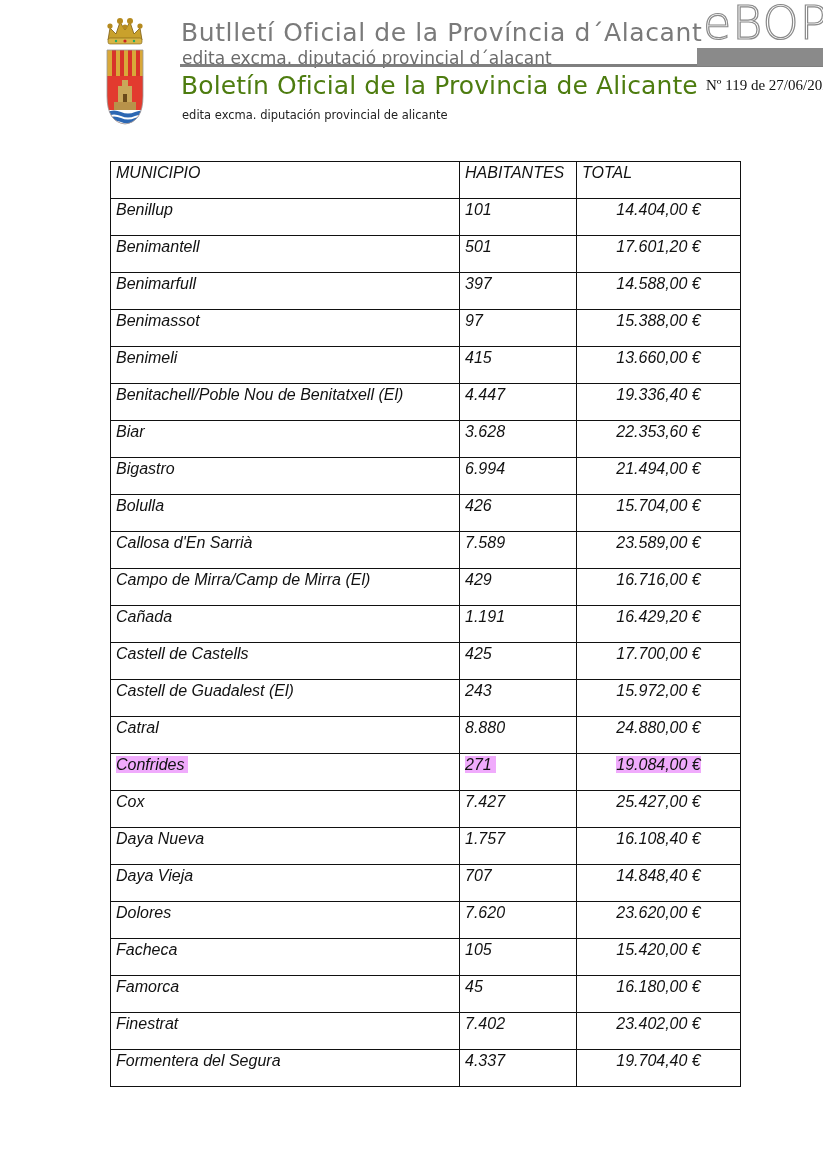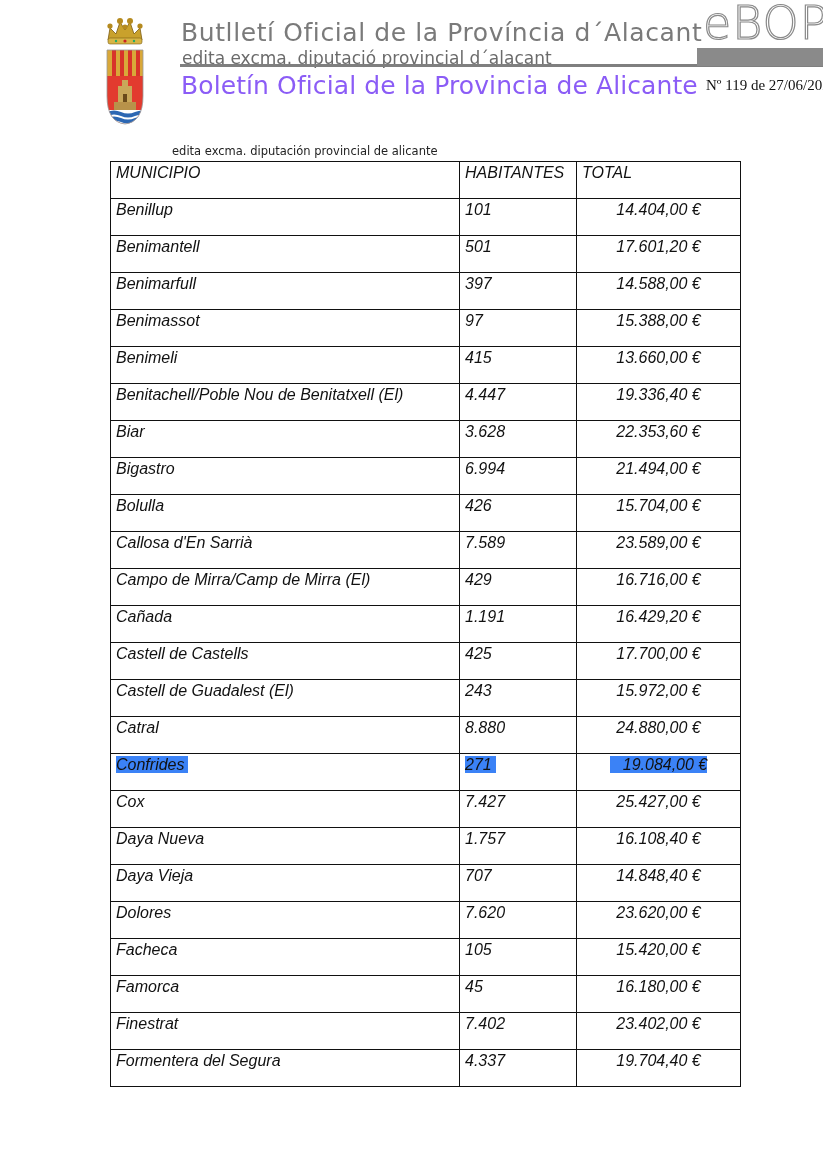--- a/index.html
+++ b/index.html
@@ -3,32 +3,32 @@
   <meta charset="utf-8">
   <style>
     html, body { margin: 0; padding: 0; background: #ffffff; }
     body { width: 823px; height: 1165px; position: relative; overflow: hidden; font-family: "Liberation Sans", sans-serif; }
     .crest { position: absolute; left: 104px; top: 14px; width: 42px; height: 112px; }
     .title-cat { position: absolute; left: 181px; top: 10px; font-family: "DejaVu Sans", sans-serif; font-size: 25px; color: #7a7a7a; letter-spacing: 0.6px; white-space: nowrap; margin-top: 8px; }
     .sub-cat { position: absolute; left: 182px; top: 48px; font-family: "DejaVu Sans", sans-serif; font-size: 17px; color: #6b6b6b; white-space: nowrap; }
     .rule { position: absolute; left: 180px; top: 64px; width: 643px; height: 3px; background: #7f7f7f; }
     .ebop-bar { position: absolute; left: 697px; top: 48px; width: 126px; height: 18px; background: #8a8a8a; }
     .ebop { position: absolute; left: 703px; top: -4px; font-family: "DejaVu Sans", sans-serif; font-size: 46px; color: #ffffff; -webkit-text-stroke: 1.2px #8a8a8a; letter-spacing: 1px; white-space: nowrap; font-weight: 300; }
-    .title-es { position: absolute; left: 181px; top: 71px; font-family: "DejaVu Sans", sans-serif; font-size: 25px; color: #8b5cf6; white-space: nowrap; letter-spacing: 0.1px; }
-    .sub-es { position: absolute; left: 172px; top: 108px; font-family: "DejaVu Sans", sans-serif; font-size: 11.5px; color: #222; white-space: nowrap; margin-top: 36px; }
+    .title-es { position: absolute; left: 181px; top: 71px; font-family: "DejaVu Sans", sans-serif; font-size: 25px; color: #4d7c0f; white-space: nowrap; letter-spacing: 0.1px; }
+    .sub-es { position: absolute; left: 182px; top: 108px; font-family: "DejaVu Sans", sans-serif; font-size: 11.5px; color: #222; white-space: nowrap; }
     .issue { position: absolute; left: 706px; top: 77px; font-family: "Liberation Serif", serif; font-size: 15px; color: #111; white-space: nowrap; }
 
     table.data { position: absolute; left: 110px; top: 161px; border-collapse: collapse; width: 630px; table-layout: fixed; }
     table.data td, table.data th { border: 1.5px solid #111; height: 37px; padding: 0 5px; vertical-align: top; font-style: italic; font-weight: normal; font-size: 16px; color: #111; text-align: left; box-sizing: border-box; line-height: 20px; padding-top: 1px; white-space: nowrap; overflow: hidden; }
     table.data col.c1 { width: 349px; }
     table.data col.c2 { width: 117px; }
     table.data col.c3 { width: 164px; }
     table.data td.total { text-align: center; }
-    .hl { background: #3b82f6; padding-right: 4px; }
-    td.total .hl { padding-right: 0; padding-left: 13px; }
+    .hl { background: #f0abfc; padding-right: 4px; }
+    td.total .hl { padding-right: 0; padding-left: 0; }
   </style>
 </head>
 <body>
 
 <svg class="crest" viewBox="0 0 42 112">
 
   <g>
     <path d="M4 26 L6 14 L12 20 L16 8 L21 16 L26 8 L30 20 L36 14 L38 26 Z" fill="#c9a12c" stroke="#7b5a12" stroke-width="0.8"></path>
     <circle cx="16" cy="7" r="3" fill="#b58a1e"></circle>
     <circle cx="26" cy="7" r="3" fill="#b58a1e"></circle>

